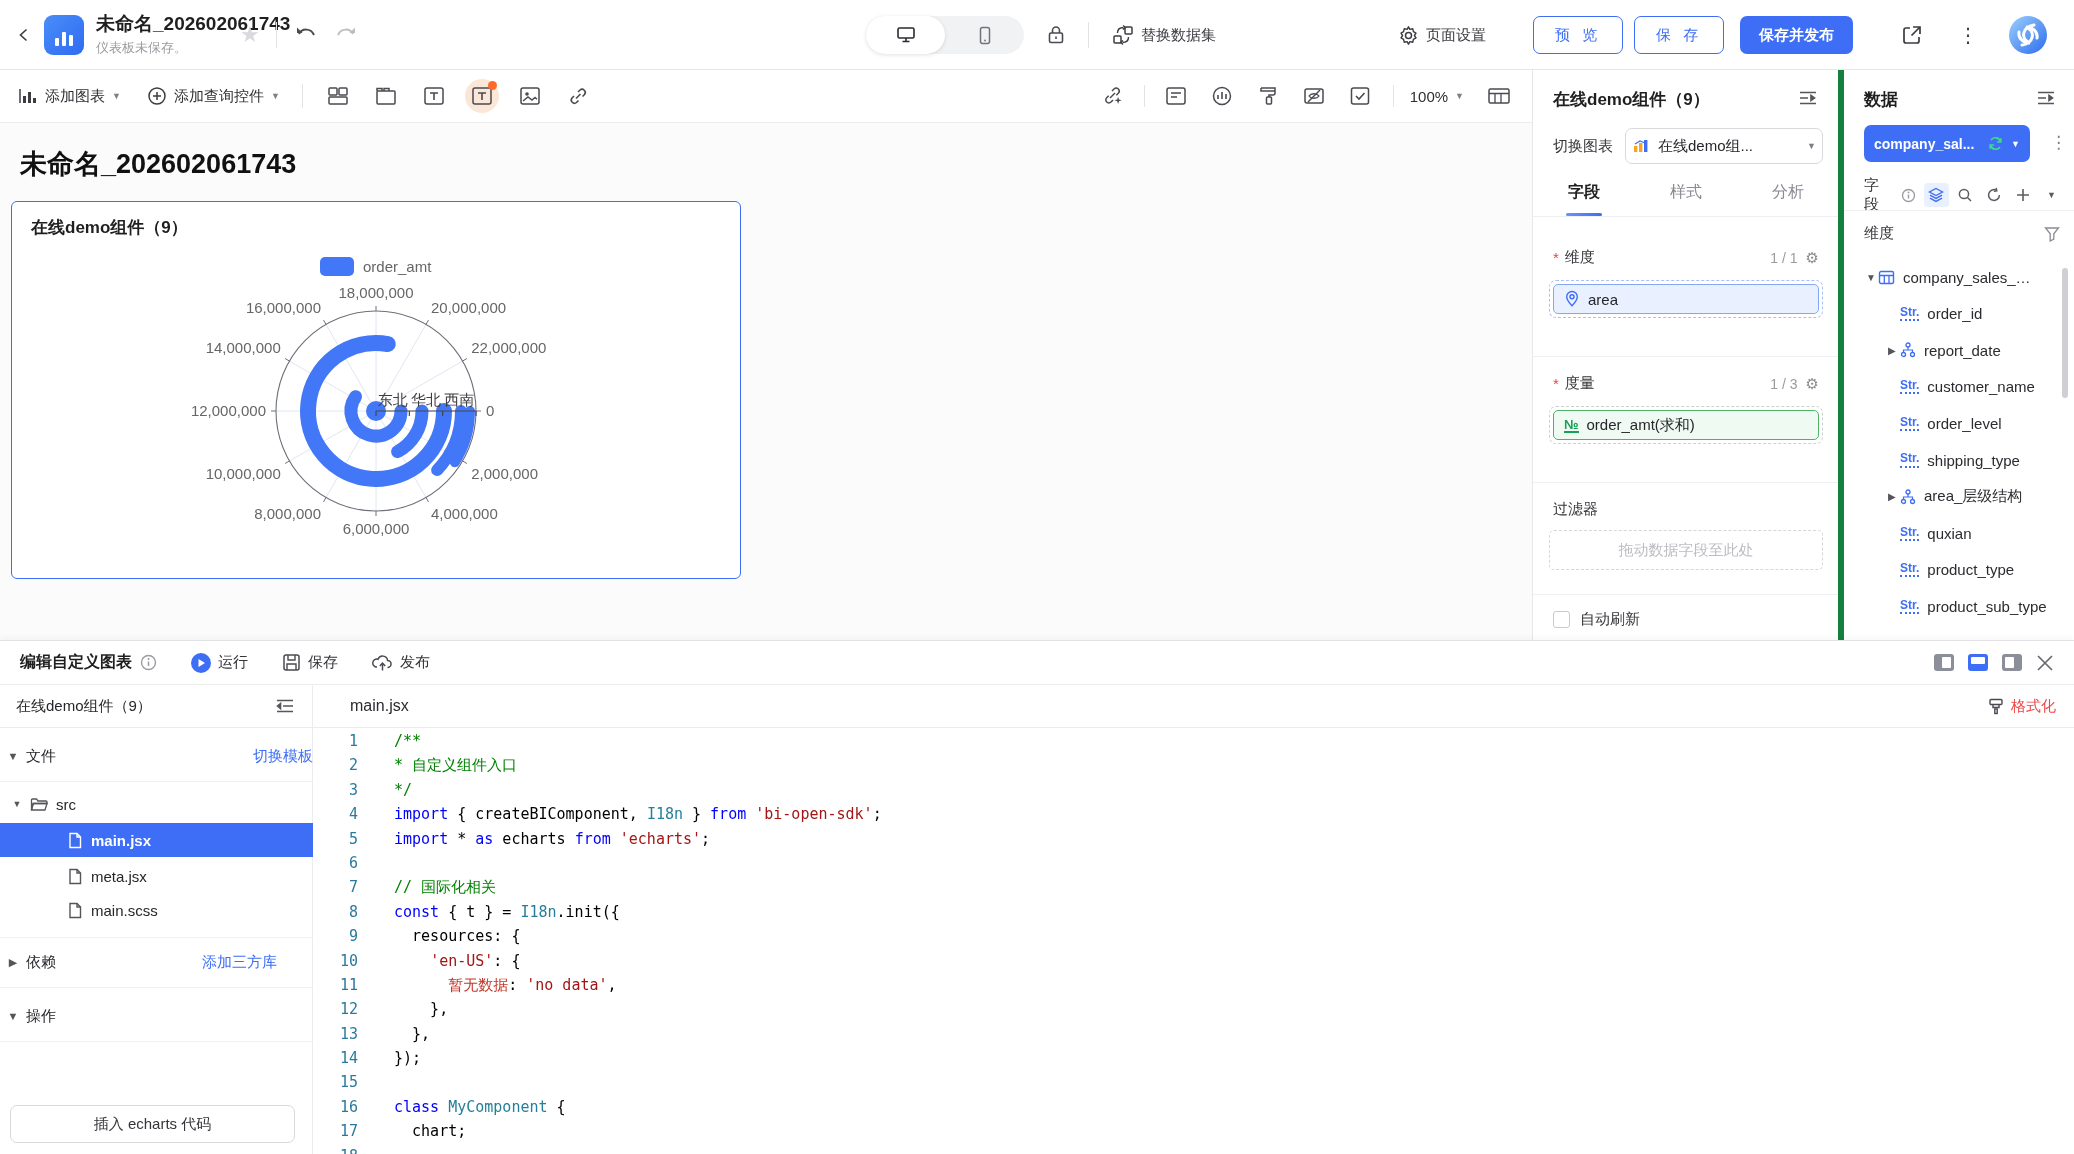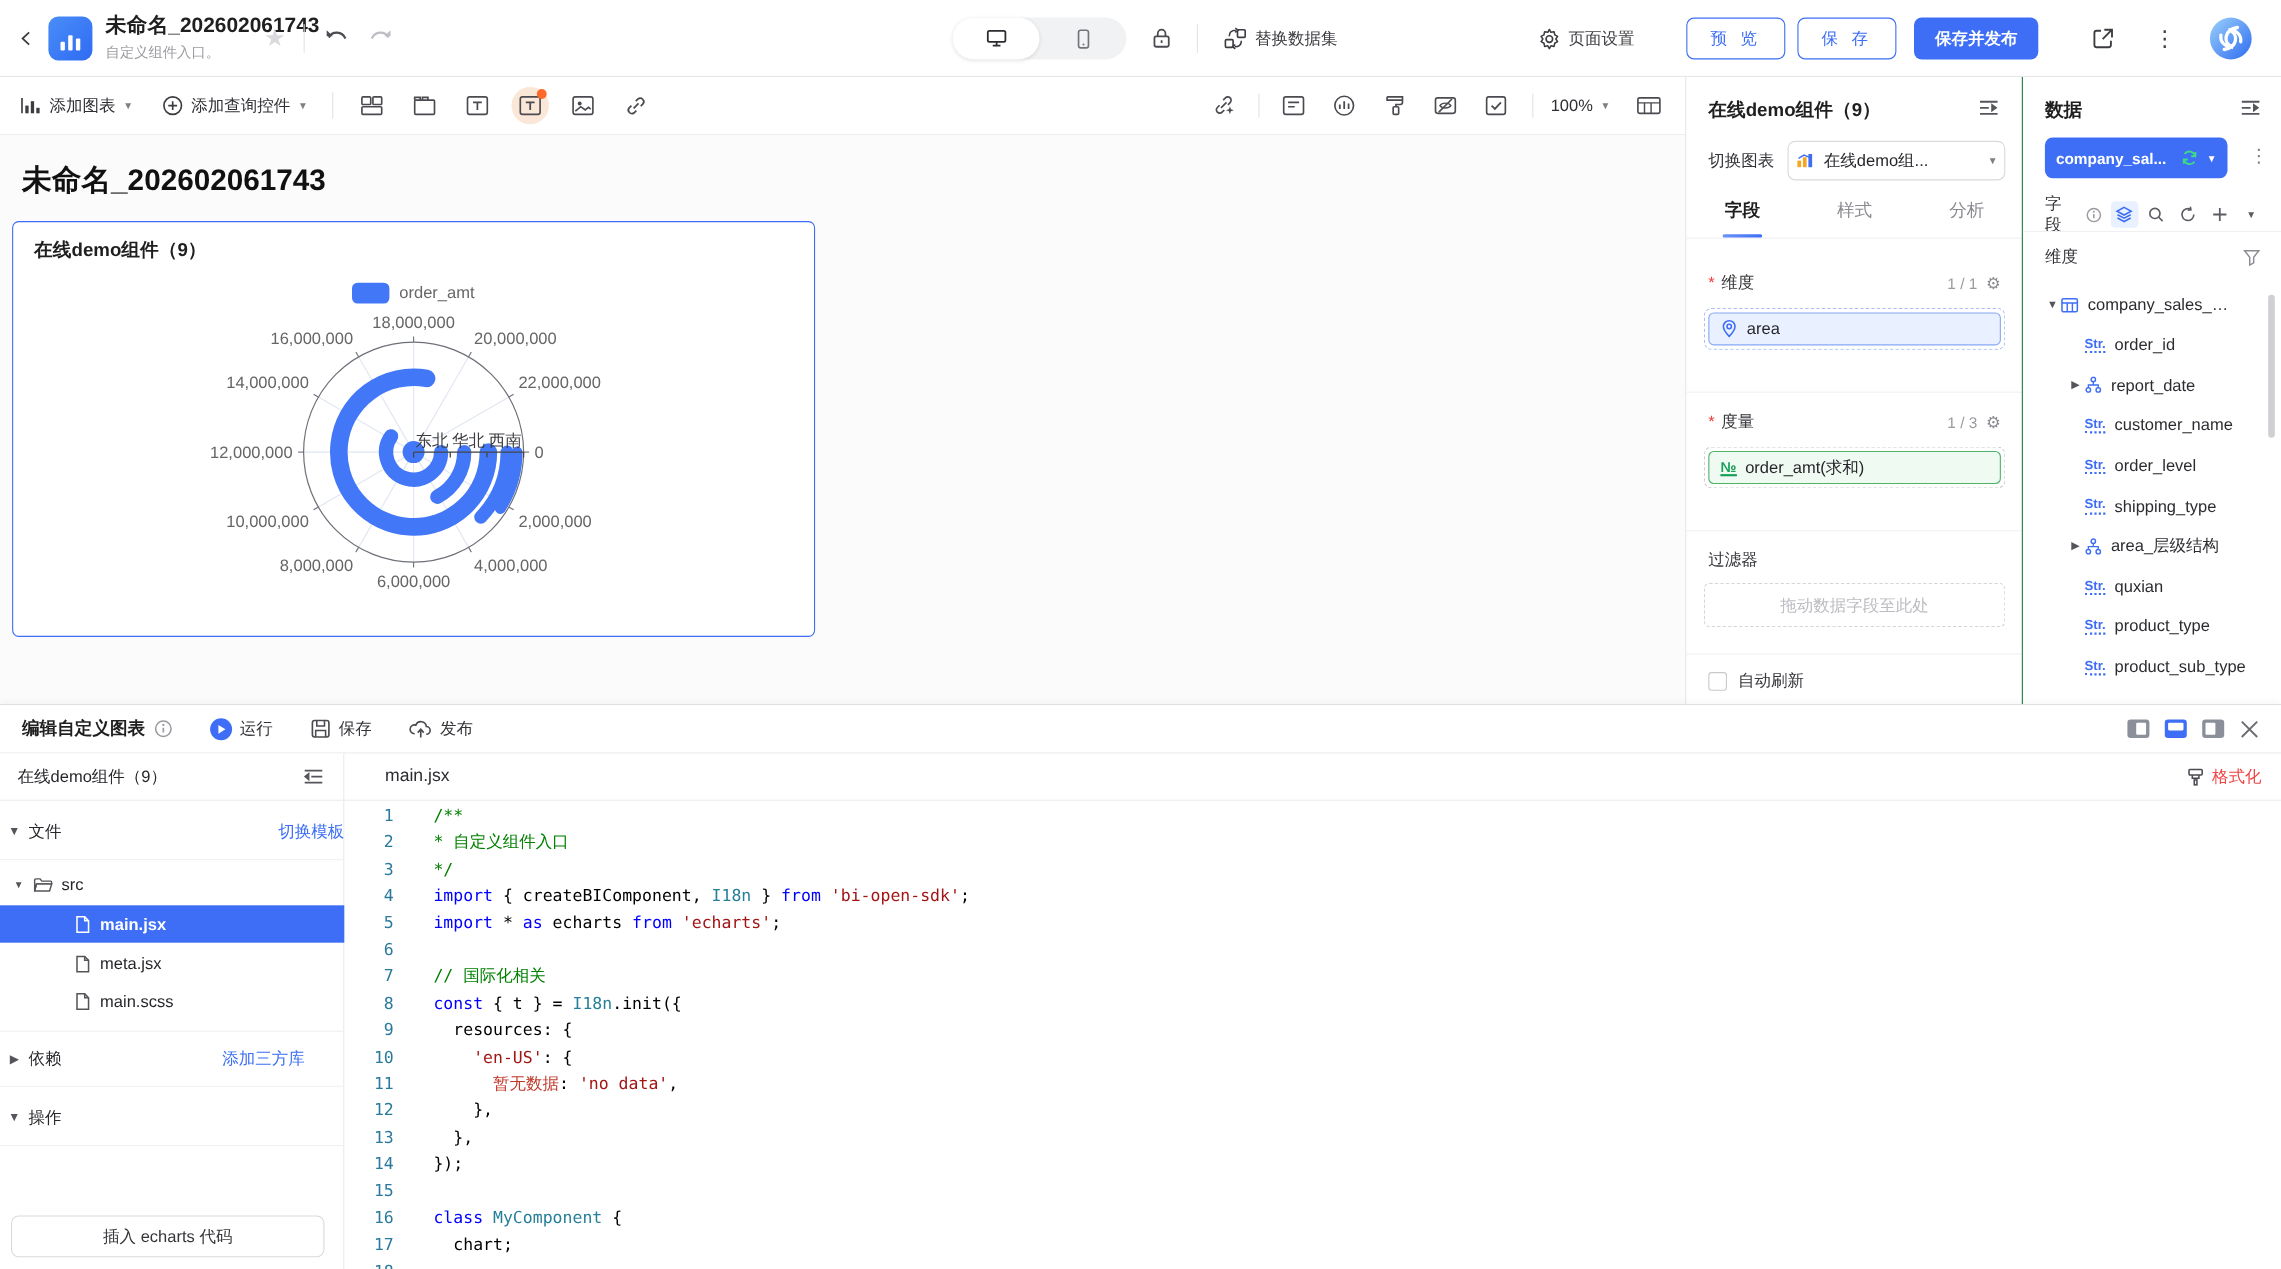--- a/index.html
+++ b/index.html
@@ -62,21 +62,21 @@
   .chip { height:30px; border-radius:5px; display:flex; align-items:center; padding:10px 10px; gap:8px; font-size:15px; color:#26262b; }
   .chip.dim { background:#e9f0ff; border:1px solid #86a8f3; }
   .chip.meas { background:#effaf2; border:1px solid #4eb369; }
   .no-badge { color:#18a058; font-weight:bold; font-size:13px; border-bottom:2px solid #18a058; line-height:1; }
   .dropzone { border:1px dashed #d6d6da; border-radius:5px; height:40px; display:flex; align-items:center; justify-content:center; color:#bcbcc2; font-size:15px; }
   .hdiv { position:absolute; left:0; width:306px; height:1px; background:#f0f0f3; }
   .cb { width:17px; height:17px; border:1px solid #c9c9ce; border-radius:3px; background:#fff; }
   .dd-box { height:36px; border:1px solid #d9d9de; border-radius:7px; display:flex; align-items:center; padding:0 6px; gap:8px; font-size:15px; color:#26262b; background:#fff; }
 
   
-  #datapanel { position:absolute; left:1838px; top:70px; width:236px; height:570px; background:#fff; border-left:1px solid #15803d; }
+  #datapanel { position:absolute; left:1838px; top:70px; width:236px; height:570px; background:#fff; border-left:6px solid #15803d; }
   #ds-btn { position:absolute; left:20px; top:55px; width:166px; height:37px; background:#3d6ef5; border-radius:7px; display:flex; align-items:center; padding:0 10px; gap:7px; color:#fff; font-size:14px; font-weight:bold; }
   .kebab { color:#808087; font-size:17px; letter-spacing:0; }
   .dp-iconbar { position:absolute; left:20px; top:106px; width:200px; display:flex; align-items:center; gap:4px; }
   .mini-ic { width:26px; height:24px; display:flex; align-items:center; justify-content:center; color:#5c5c63; border-radius:4px; }
   .mini-ic.blue { color:#3d6ef5; background:#e9f0ff; }
   .tree-row { position:absolute; left:0; width:226px; height:30px; display:flex; align-items:center; font-size:15px; color:#2b2b30; }
   .tr-caret { width:12px; font-size:10px; color:#55555b; }
   .str-badge { color:#3d6ef5; font-size:12px; font-weight:bold; border-bottom:2px dotted #3d6ef5; line-height:1.1; margin-right:8px; }
   .tree-label { white-space:nowrap; overflow:hidden; text-overflow:ellipsis; }
   #dp-scroll { position:absolute; left:2062px; top:268px; width:6px; height:130px; border-radius:3px; background:#cfcfd4; }
@@ -123,21 +123,21 @@
     <div class="tb-item" style="left:44px;">
       <div id="app-icon">
         <i style="height:8px"></i>
           <i style="height:14px"></i>
           <i style="height:11px"></i>
       </div>
     </div>
     <div class="tb-item" style="left:96px;">
       <div>
         <div class="t-title">未命名_202602061743</div>
-        <div class="t-sub">自定义组件入口。</div>
+        <div class="t-sub">仪表板未保存。</div>
       </div>
     </div>
     <div class="tb-item" style="left:240px; color:#d9d9de; font-size:22px;">★</div>
     <div class="tb-item" style="left:276px; top:22px; height:26px;">
         <div class="sep-v" style="height:26px;"></div>
       </div>
     <div class="tb-item" style="left:294px;">
       <span class="ico">
           <svg width="24" height="20" viewBox="0 0 24 20">
             <path d="M5 9 C8 3, 17 3, 20 10" fill="none" stroke="#4a4a50" stroke-width="2"></path>

